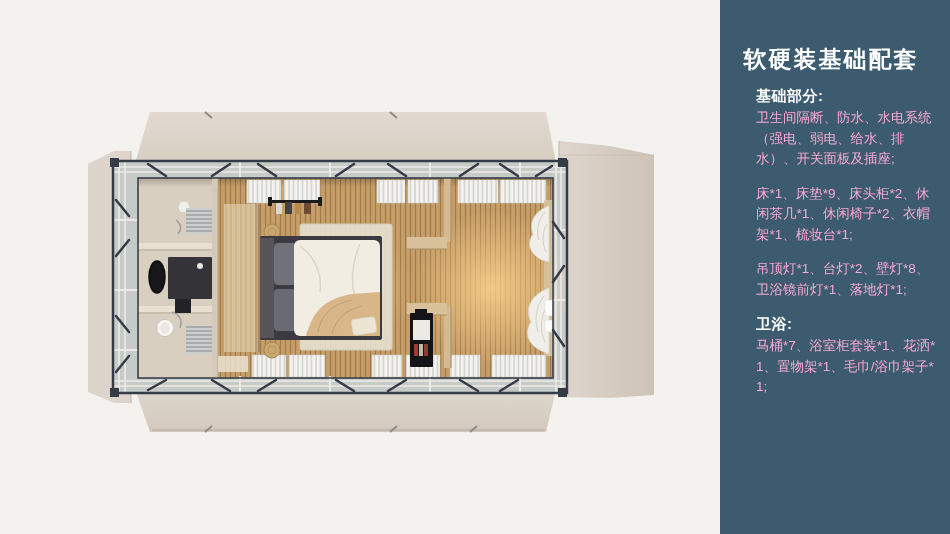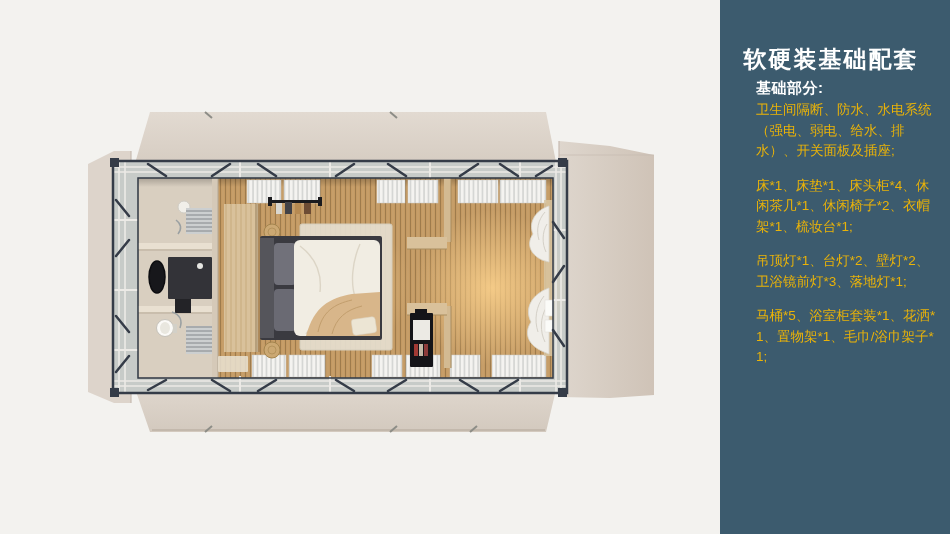--- a/index.html
+++ b/index.html
@@ -21,32 +21,32 @@
   
   .sidebar{
     width:230px;height:534px;flex:0 0 230px;
     background:var(--sidebar-bg,#3c5b6e);
     color:var(--sidebar-text,#ffffff);
     box-sizing:border-box;
     padding:44px 12px 0 36px;
   }
   .sidebar .title{
     font-size:23px;font-weight:700;letter-spacing:2px;
-    line-height:30px;margin:0 16px 4px -16px;
+    line-height:30px;margin:0 16px 12px -16px;
     text-align:center;white-space:nowrap;
   }
   .sections{}
   .section{margin:0 0 14px 0;}
   .section h2{
     font-size:15px;font-weight:700;letter-spacing:.5px;
     line-height:19px;margin:0 0 3px 0;
   }
   .section p{
     font-size:13.5px;font-weight:400;line-height:20.5px;
-    margin:0;max-width:184px;color:#eab308;
+    margin:0;max-width:184px;color:#f9a8d4;
     word-break:break-all;
   }
 
   
   .f-wall{fill:var(--wall,#ddd4cb);}
   .f-glass{fill:var(--glass,#c7cbc8);}
   .f-steel{fill:var(--steel,#353c48);}
   .s-steel{stroke:var(--steel,#353c48);fill:none;}
   .s-rail{stroke:var(--rail,#eceae6);fill:none;}
   .f-bath{fill:var(--bath-floor,#d9cfc0);}
@@ -268,23 +268,24 @@
   </div>
 
   <aside class="sidebar">
     <h1 class="title">软硬装基础配套</h1>
     <div class="sections">
       <section class="section">
         <h2>基础部分:</h2>
         <p>卫生间隔断、防水、水电系统（强电、弱电、给水、排水）、开关面板及插座;</p>
       </section>
       <section class="section">
-        <p>床*1、床垫*1、床头柜*4、休闲茶几*1、休闲椅子*2、衣帽架*1、梳妆台*1;</p>
-      </section>
-      <section class="section">
-        <p>吊顶灯*1、台灯*2、壁灯*2、卫浴镜前灯*3、落地灯*1;</p>
-      </section>
-      <section class="section">
-        <p>马桶*5、浴室柜套装*1、花洒*1、置物架*1、毛巾/浴巾架子*1;</p>
+        <p>床*1、床垫*9、床头柜*2、休闲茶几*1、休闲椅子*2、衣帽架*1、梳妆台*1;</p>
+      </section>
+      <section class="section">
+        <p>吊顶灯*1、台灯*2、壁灯*8、卫浴镜前灯*1、落地灯*1;</p>
+      </section>
+      <section class="section">
+        <h2>卫浴:</h2>
+        <p>马桶*7、浴室柜套装*1、花洒*1、置物架*1、毛巾/浴巾架子*1;</p>
       </section>
     </div>
   </aside>
 </div>
 
 </body></html>

